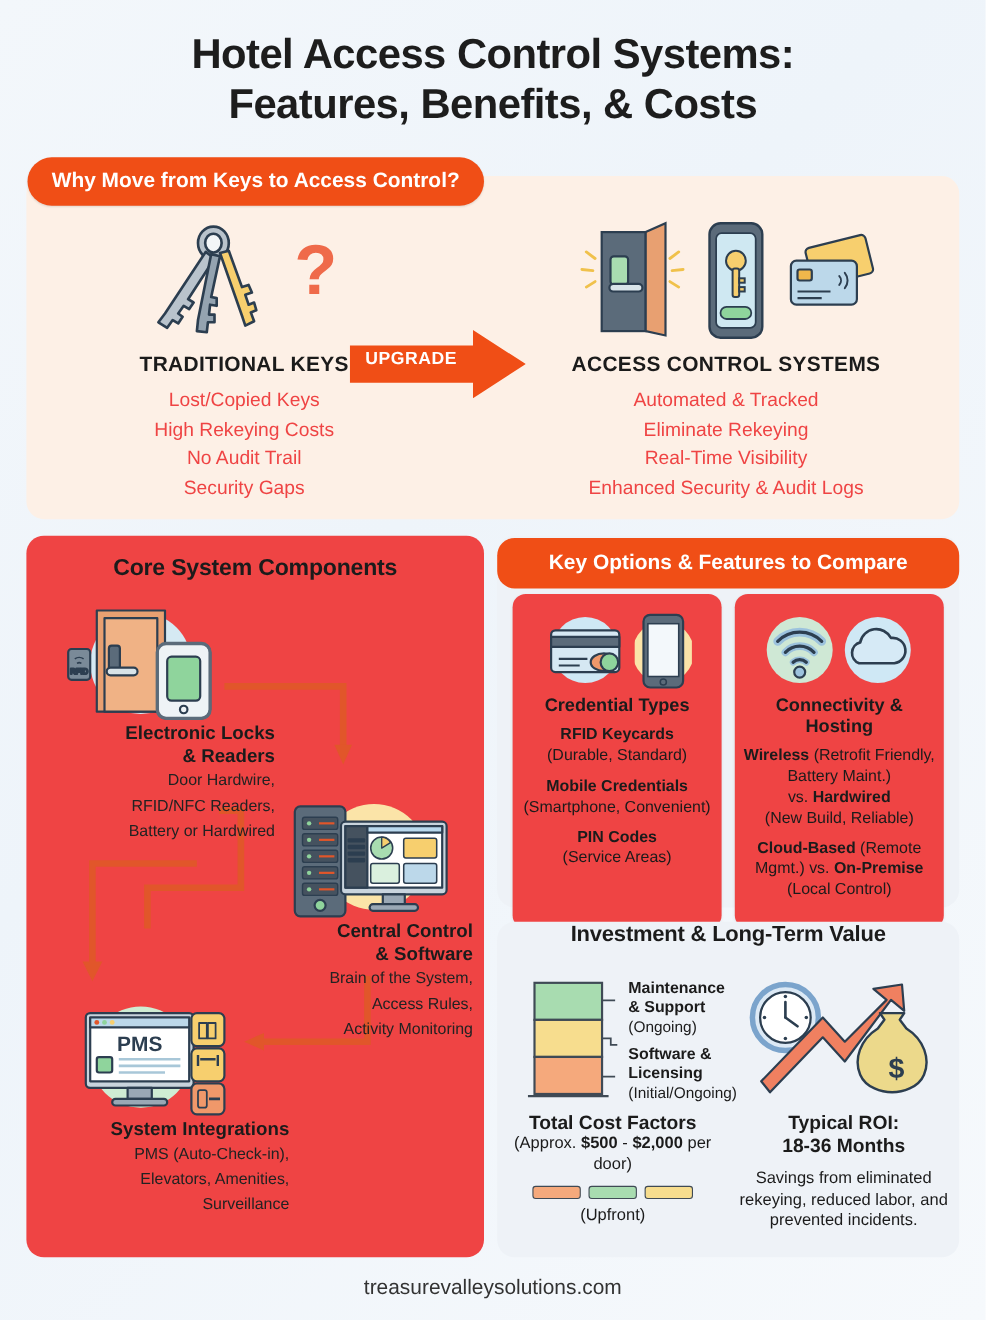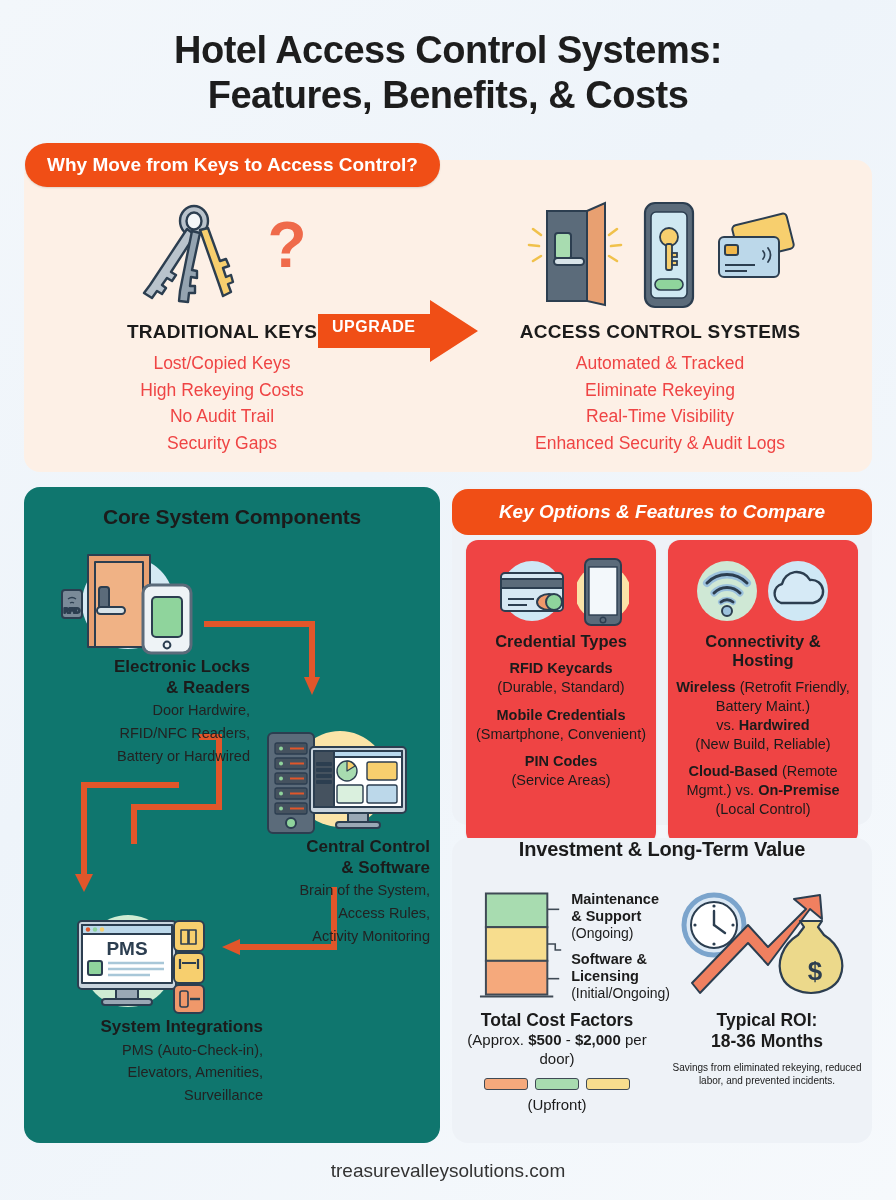--- a/index.html
+++ b/index.html
@@ -82,21 +82,21 @@
     z-index: 4;
   }
   #upgrade-arrow .u-label {
     position: absolute; left: 14px; top: 18px;
     color: #fff; font-weight: bold; font-size: 16px; letter-spacing: .5px;
   }
 
   
   #core-panel {
     left: 24px; top: 487px; width: 416px; height: 656px;
-    background: #0f766e;
+    background: #ef4444;
   }
   #core-title {
     text-align: center; font-size: 21px; font-weight: bold;
     padding-top: 18px; letter-spacing: -.2px;
   }
 
   .node { position: absolute; text-align: right; }
   .node-h { font-size: 17px; font-weight: bold; line-height: 1.22; }
   .node-sub { font-size: 14.5px; line-height: 1.35; color: #222; margin-top: 3px; }
 
@@ -111,21 +111,20 @@
     left: 452px; top: 487px; width: 420px; height: 338px;
     background: #eef2f7;
   }
   #options-badge {
     position: absolute;
     left: 452px; top: 489px; width: 420px;
     padding: 13px 0 14px 0;
     font-size: 19px;
     border-radius: 16px;
     z-index: 5;
-    font-style: italic;
   }
   .opt-cards {
     position: absolute; left: 452px; top: 540px; width: 420px;
     display: flex; gap: 12px; padding: 0 14px;
   }
   .opt-card {
     background: #ef4444; border-radius: 12px; width: 194px;
     padding: 14px 8px 16px 8px; text-align: center;
     box-shadow: 0 1px 3px rgba(0,0,0,.06);
   }
@@ -149,21 +148,21 @@
 
   .stack-labels { padding-left: 8px; padding-top: 6px; }
   .sl-h { font-size: 14.5px; font-weight: bold; line-height: 1.18; }
   .sl-s { font-size: 14px; line-height: 1.2; margin-bottom: 9px; }
 
   .invest-bottom { position: absolute; left: 452px; top: 1010px; width: 420px; display: flex; }
   .ib-col { width: 210px; text-align: center; padding: 0 10px; }
   .ib-h { font-size: 17.5px; font-weight: bold; line-height: 1.2; }
   .ib-s { font-size: 15px; line-height: 1.25; }
   .ib-s b { font-weight: bold; }
-  .ib-p { font-size: 10px; line-height: 1.3; margin-top: 9px; }
+  .ib-p { font-size: 15px; line-height: 1.3; margin-top: 9px; }
 
   .legend-swatches { display: flex; justify-content: center; gap: 7px; margin: 9px 0 6px 0; }
   .sw { width: 44px; height: 12px; border-radius: 3px; border: 1.3px solid #3f4a55; }
 
   
   #footer {
     position: absolute; left: 0; bottom: 18px; width: 100%;
     text-align: center; font-size: 19px; color: #333;
   }
 </style>

